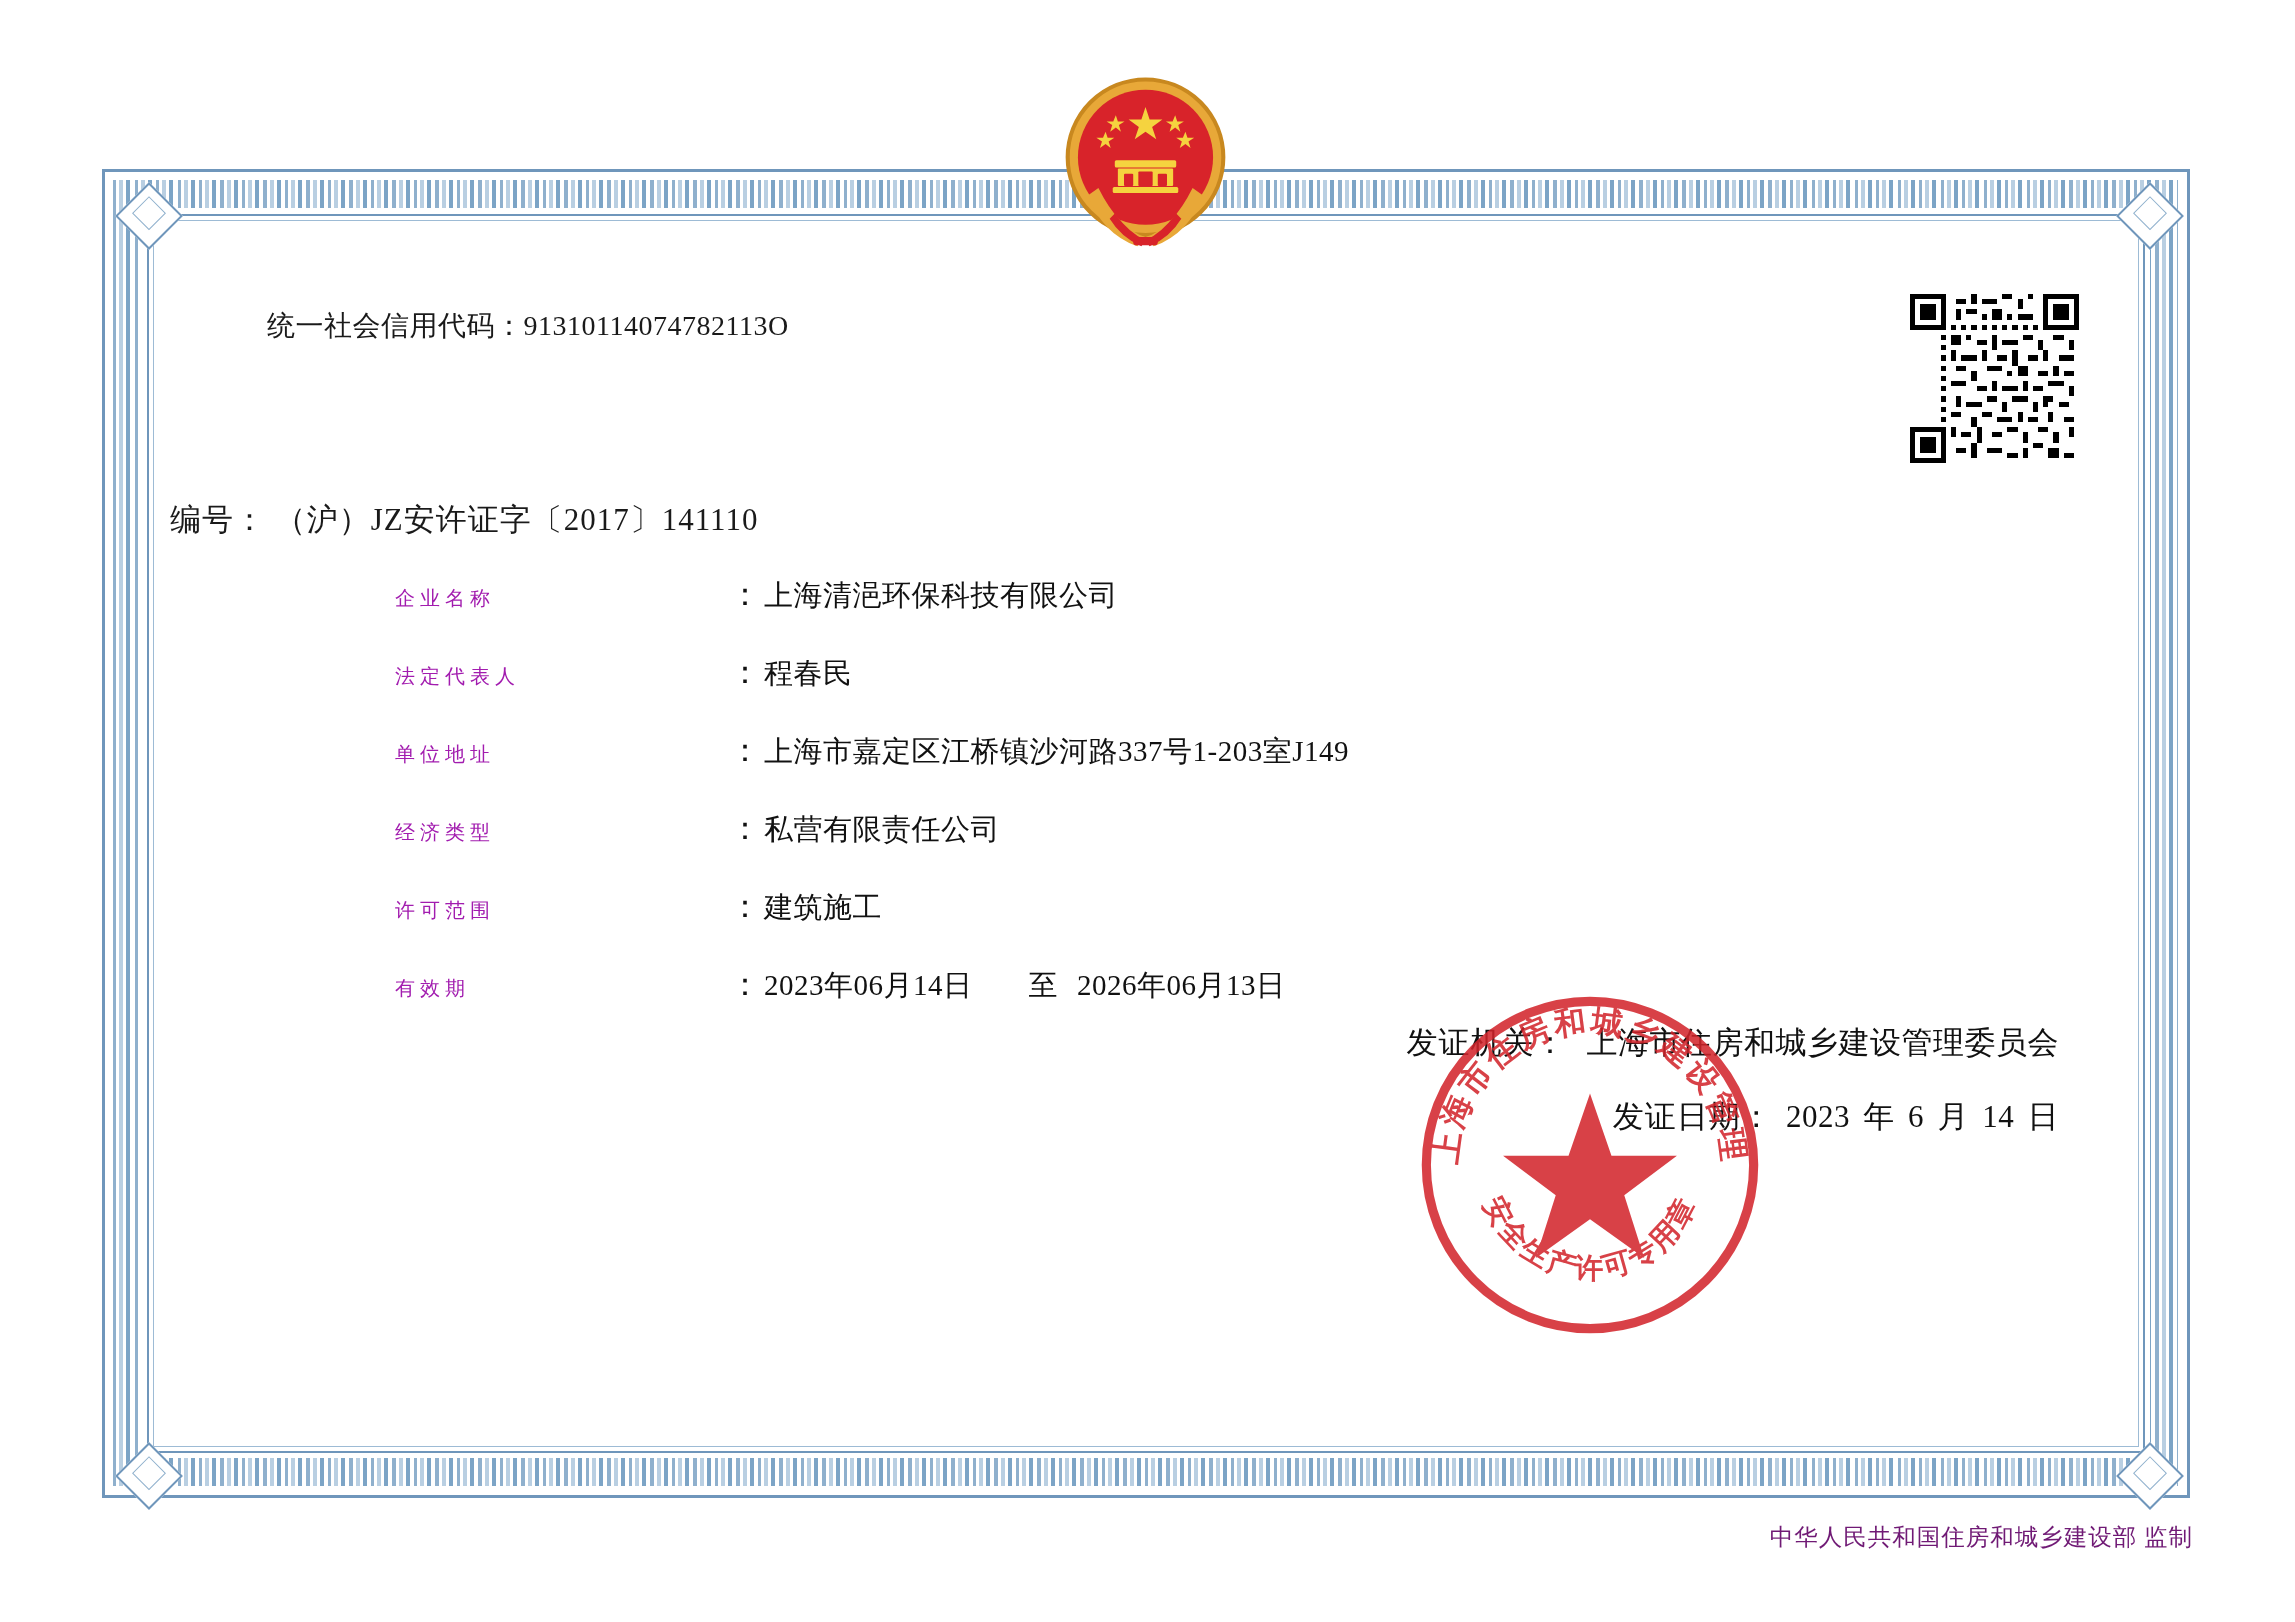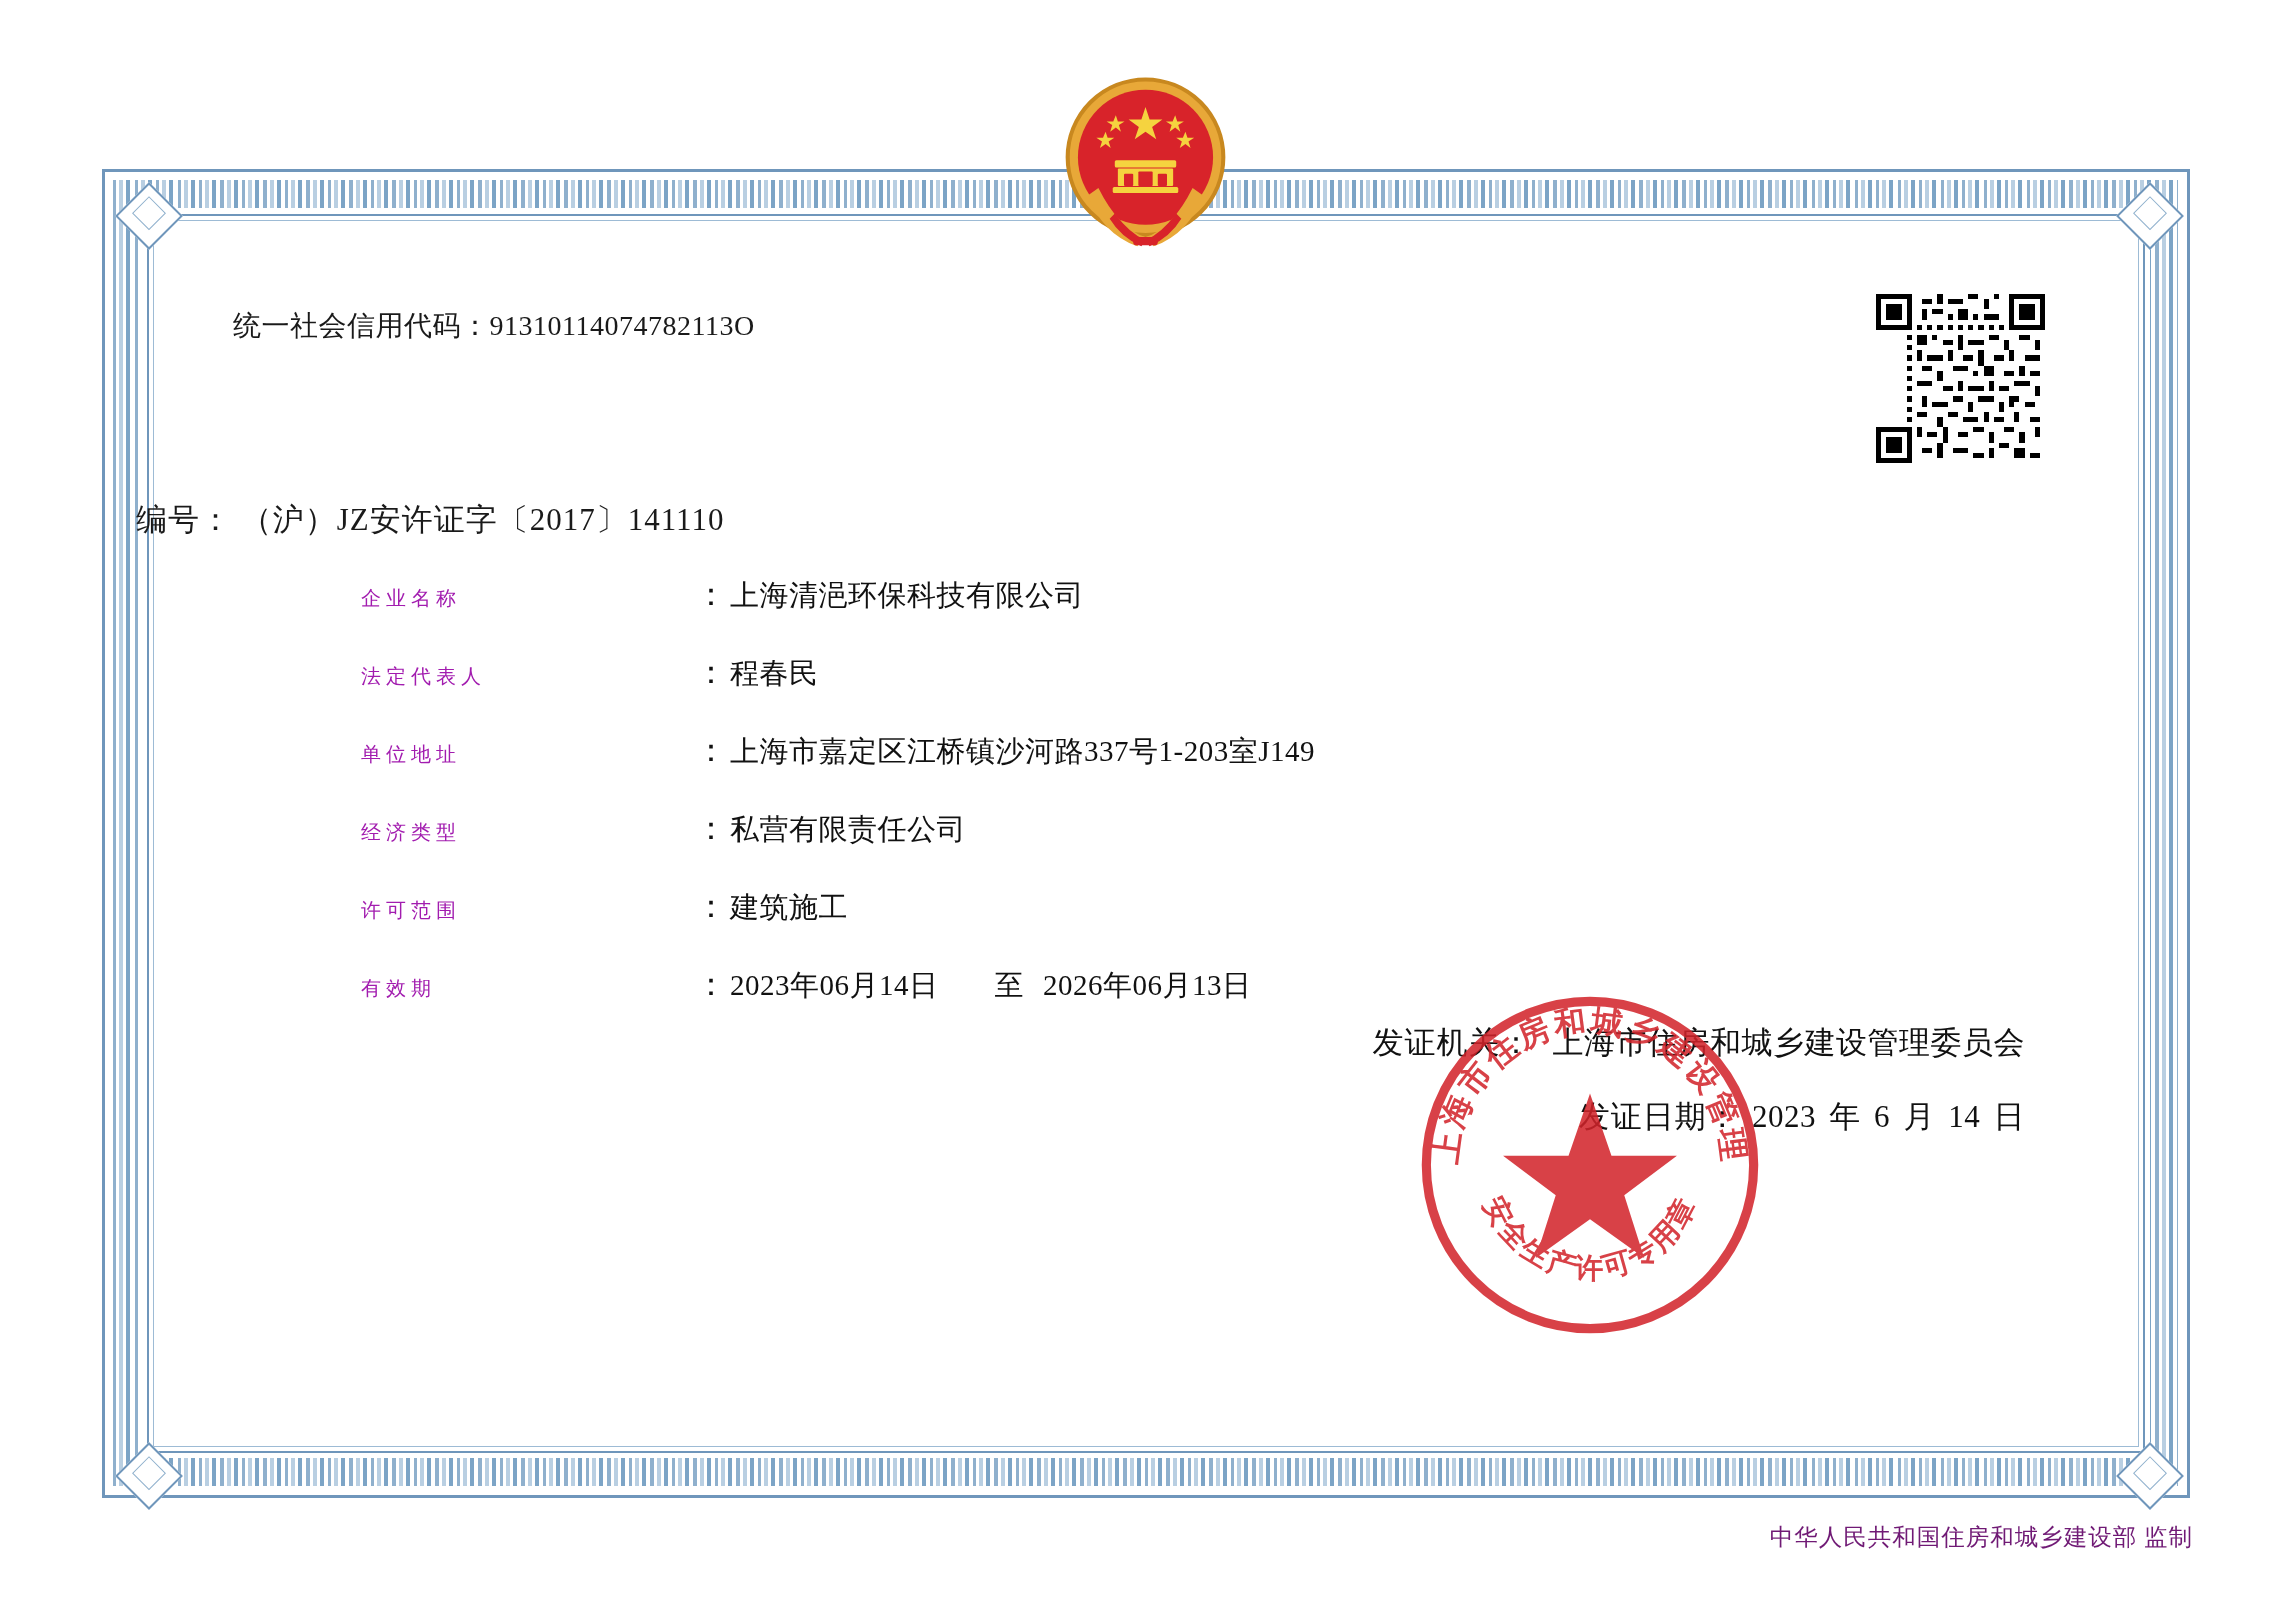--- a/index.html
+++ b/index.html
@@ -109,21 +109,21 @@
     left: 1038px;
     top: 60px;
     width: 215px;
     height: 215px;
     z-index: 6;
   }
 
   
   .content {
     position: absolute;
-    left: 136px;
+    left: 170px;
     top: 220px;
     width: 1986px;
     height: 1227px;
     z-index: 5;
   }
 
   .credit-code {
     position: absolute;
     left: 97px;
     top: 87px;

